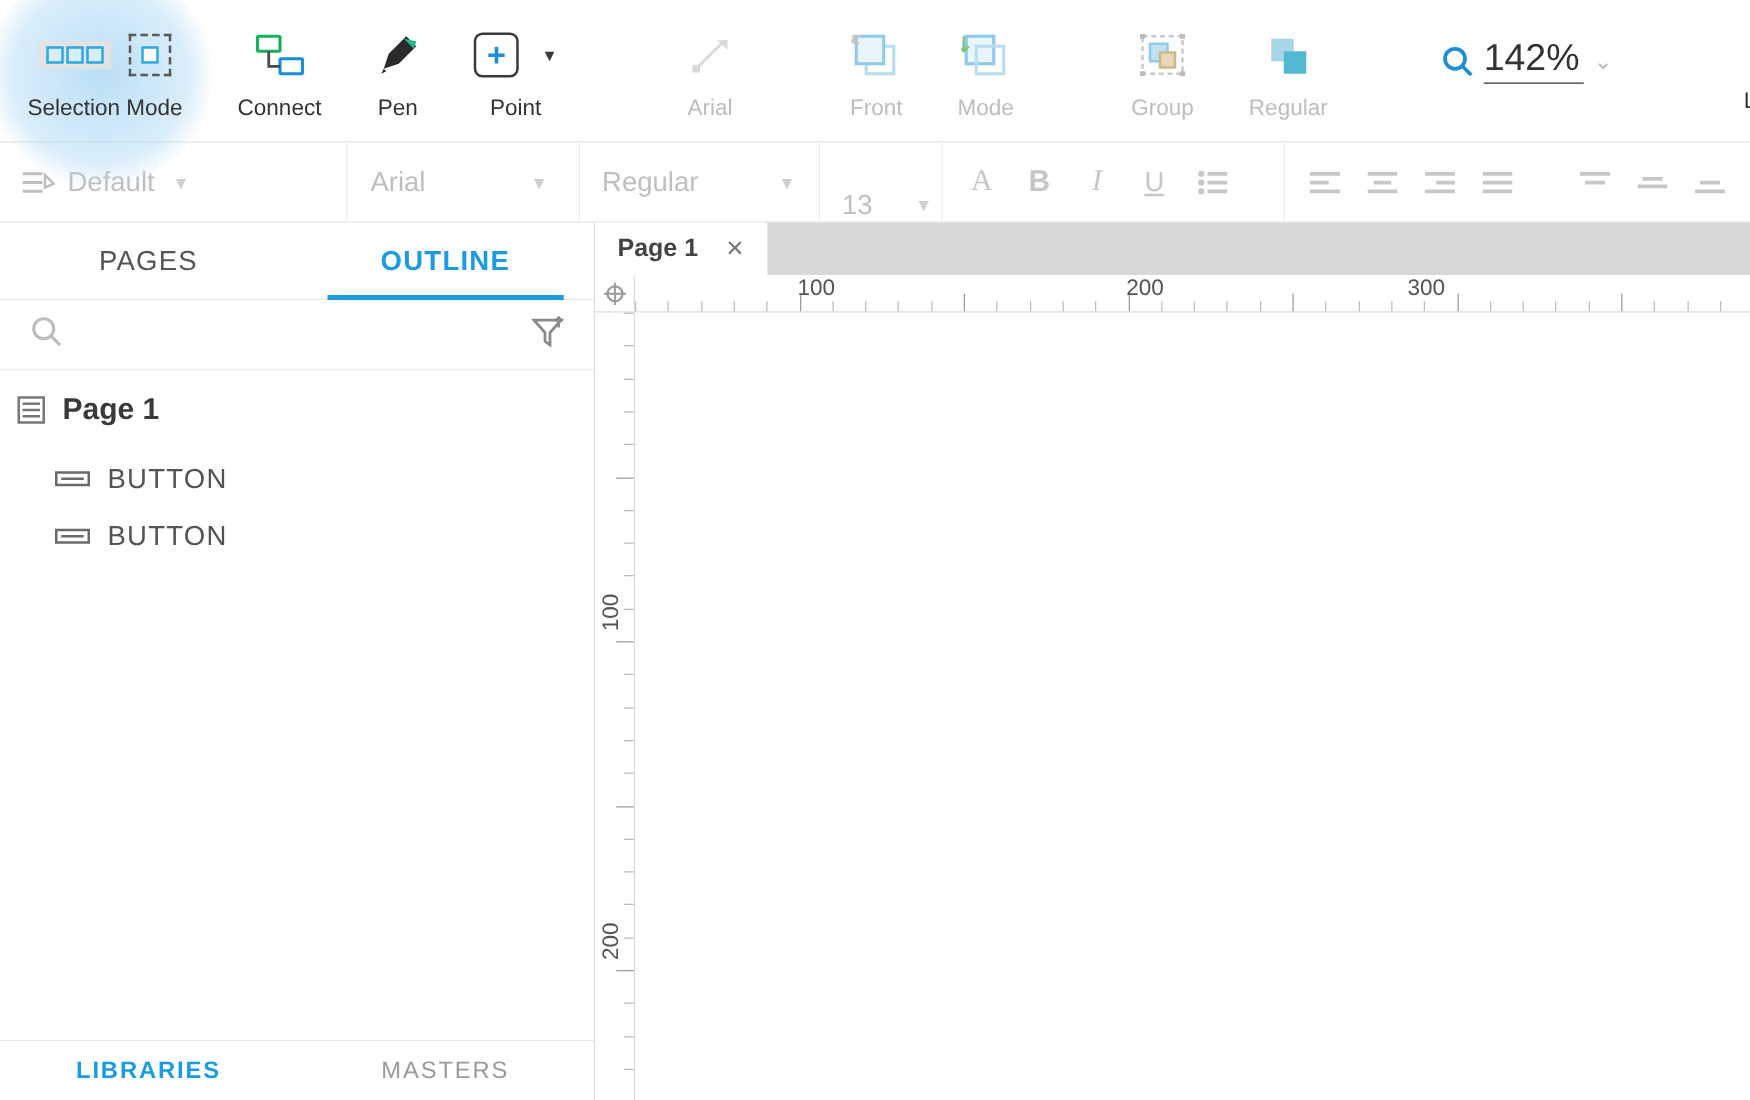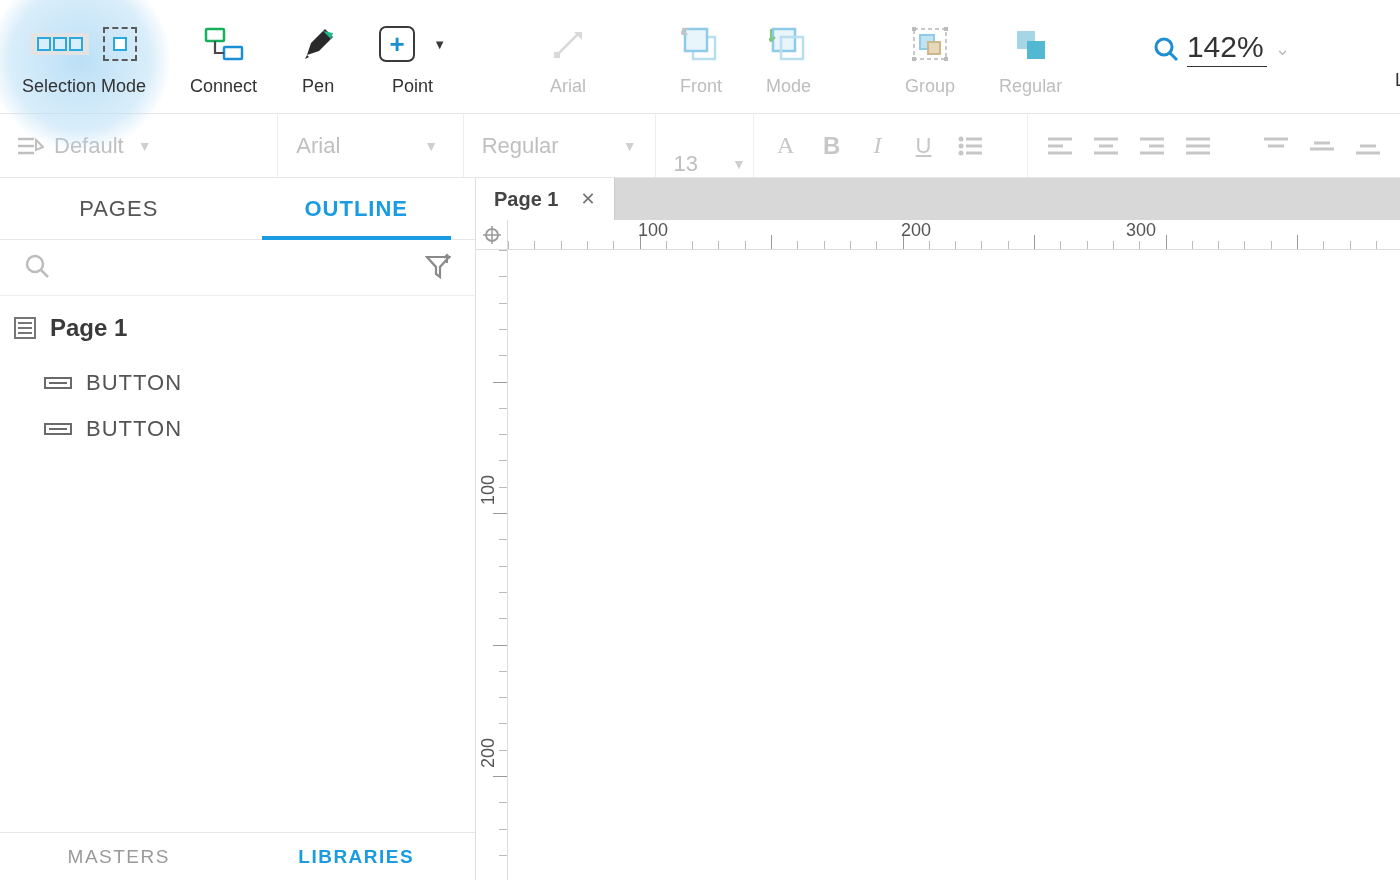--- a/index.html
+++ b/index.html
@@ -382,25 +382,25 @@
       <div class="outline-item">
         <span class="btn-ico"></span>
         <span>BUTTON</span>
       </div>
       <div class="outline-item">
         <span class="btn-ico"></span>
         <span>BUTTON</span>
       </div>
     </div>
     <div class="bottom-tabs">
+      <div class="btab lib">
+          <span>LIBRARIES</span>
+        </div>
       <div class="btab mas">
           <span>MASTERS</span>
-        </div>
-      <div class="btab lib">
-          <span>LIBRARIES</span>
         </div>
     </div>
   </div>
 
   <div class="canvas-area">
     <div class="tabbar">
       <div class="doc-tab">
         <span>Page 1</span>
         <span class="close">✕</span>
       </div>

